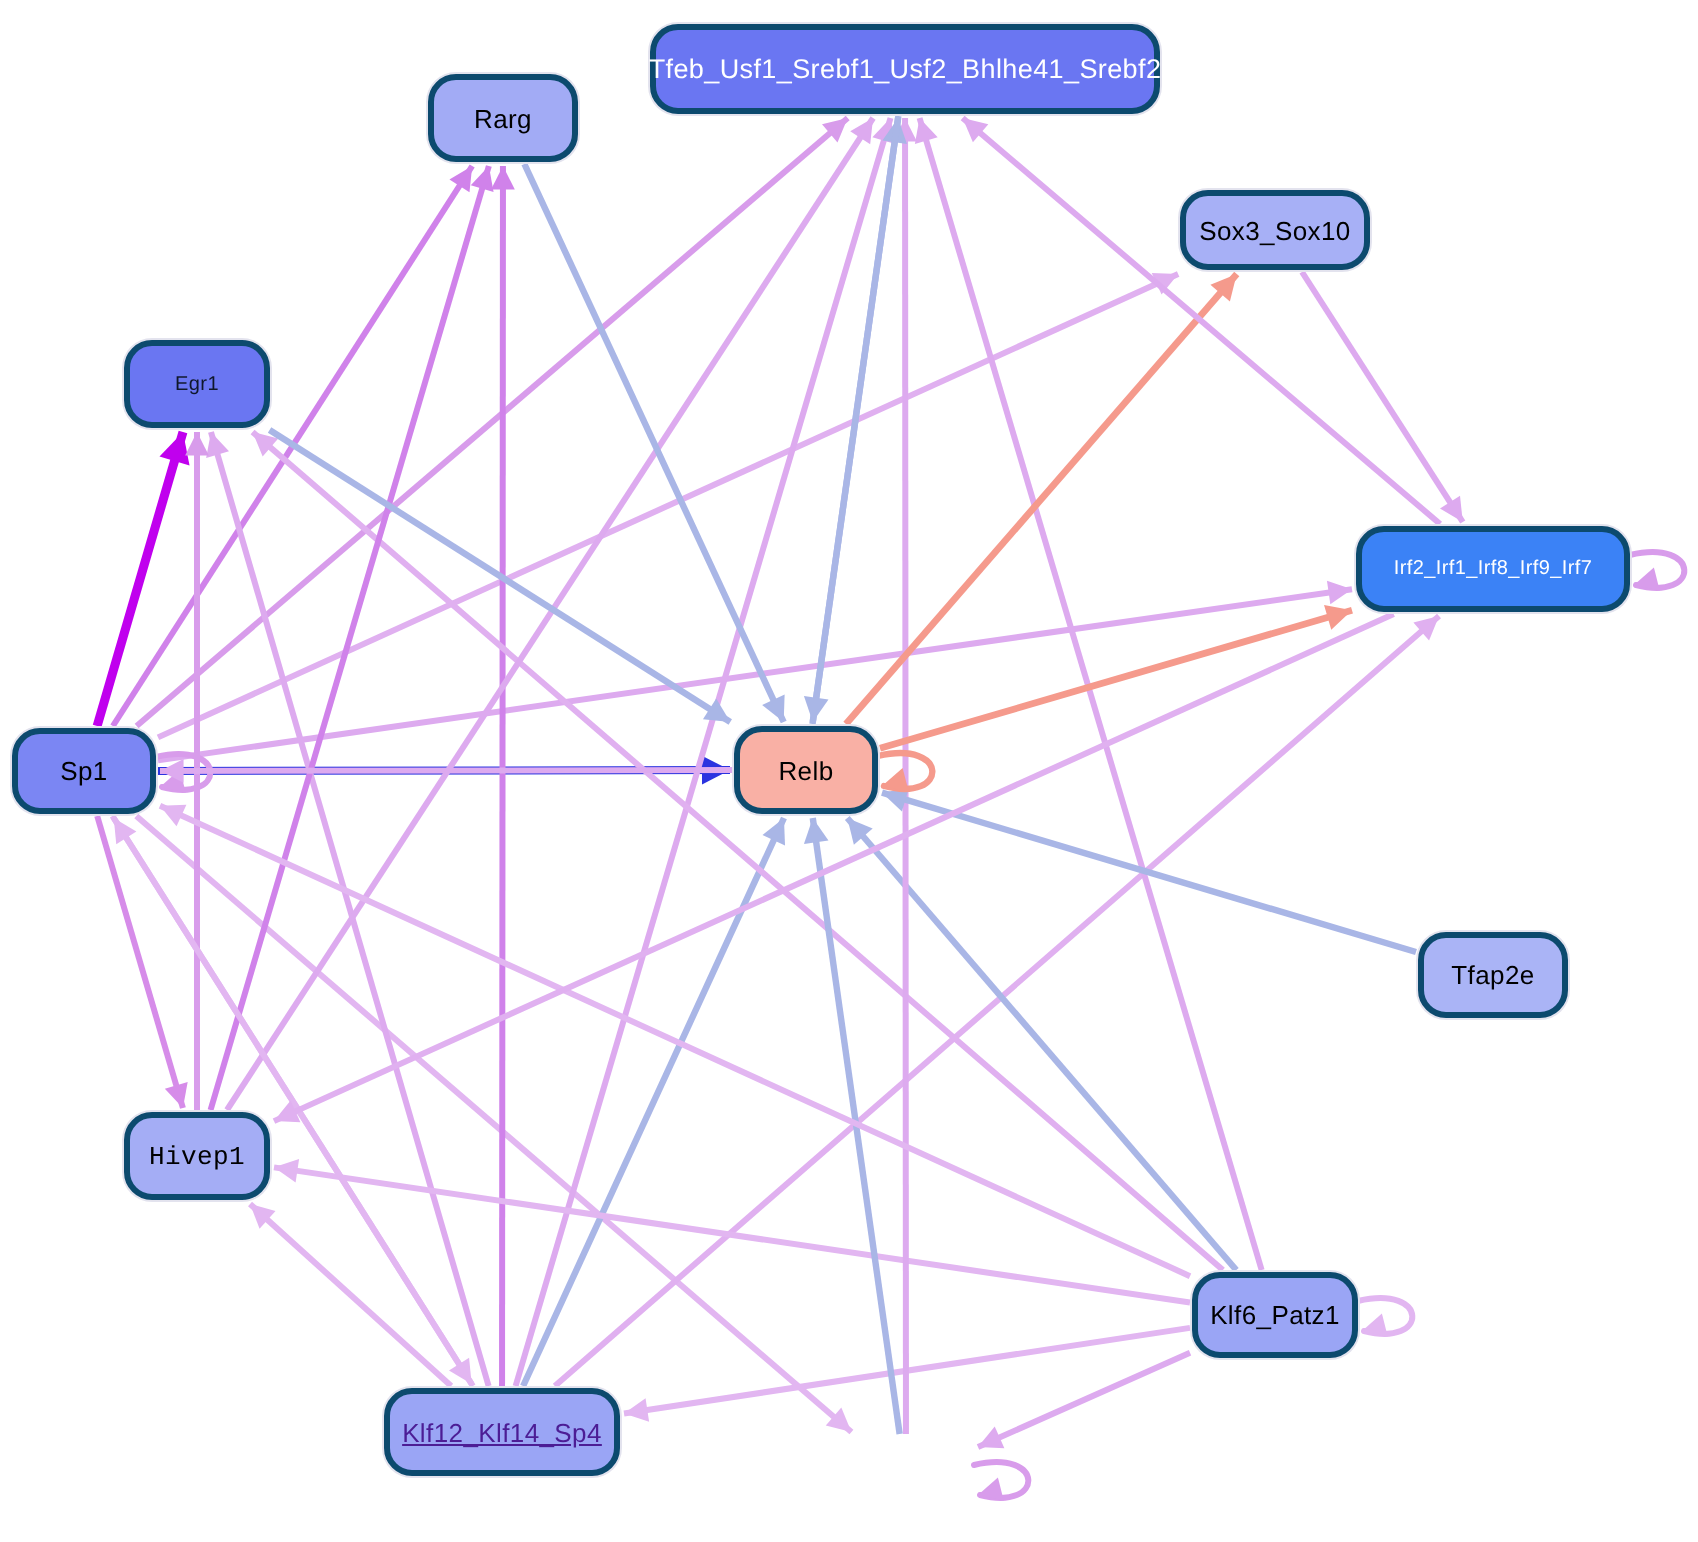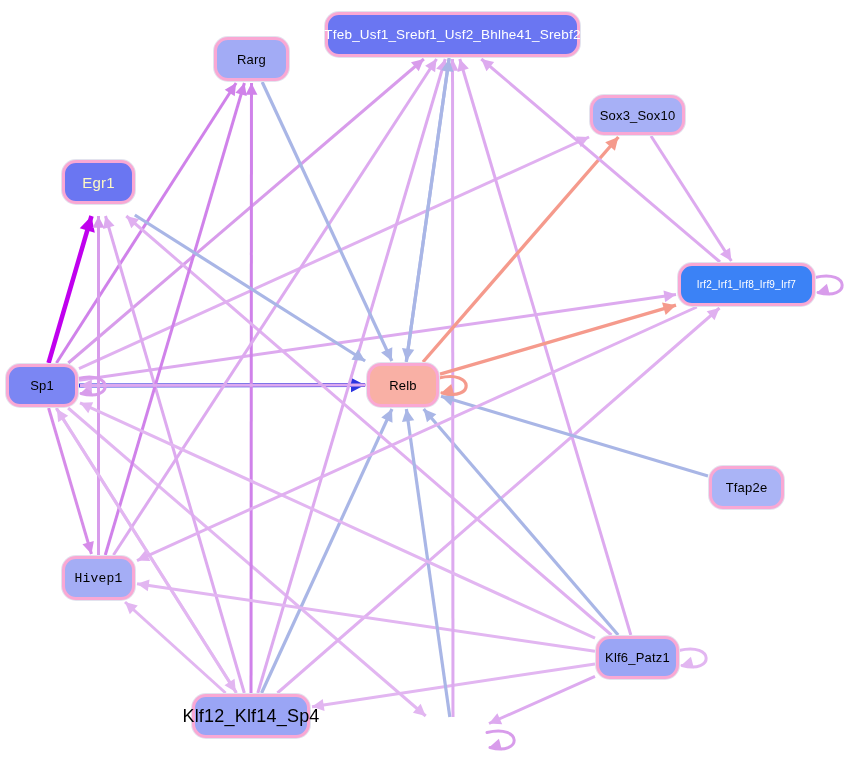--- a/index.html
+++ b/index.html
@@ -26,21 +26,21 @@
     position: absolute;
     left: 0;
     top: 0;
     width: 849px;
     height: 771px;
   }
   .node {
     position: absolute;
     box-sizing: border-box;
     border-radius: 14px;
-    border: 3px solid #f9a8d4;
+    border: 3px solid #0c4a6e;
     box-shadow: 0 0 0 1px #e3e3ee;
     display: flex;
     align-items: center;
     justify-content: center;
     font-size: 13px;
     letter-spacing: 0.2px;
     white-space: nowrap;
     user-select: none;
   }
   .node-label {
@@ -232,38 +232,38 @@
   <div id="node-layer">
       <div class="node" style="left: 325px; top: 12px; width: 255px; height: 45px; background: rgb(106, 118, 242); color: rgb(255, 255, 255); font-size: 13.5px;">
         <span class="node-label">Tfeb_Usf1_Srebf1_Usf2_Bhlhe41_Srebf2</span>
       </div>
       <div class="node" style="left: 214px; top: 37px; width: 75px; height: 44px; background: rgb(162, 171, 245); color: rgb(0, 0, 0); font-size: 13px;">
         <span class="node-label">Rarg</span>
       </div>
       <div class="node" style="left: 590px; top: 95px; width: 95px; height: 40px; background: rgb(167, 176, 246); color: rgb(0, 0, 0); font-size: 13px;">
         <span class="node-label">Sox3_Sox10</span>
       </div>
-      <div class="node" style="left: 62px; top: 160px; width: 73px; height: 44px; background: rgb(106, 118, 242); color: #fef9c3; font-size: 15px;">
+      <div class="node" style="left: 62px; top: 170px; width: 73px; height: 44px; background: rgb(106, 118, 242); color: #0f172a; font-size: 10px;">
         <span class="node-label">Egr1</span>
       </div>
       <div class="node" style="left: 678px; top: 263px; width: 137px; height: 43px; background: #3b82f6; color: rgb(255, 255, 255); font-size: 10px;">
         <span class="node-label">Irf2_Irf1_Irf8_Irf9_Irf7</span>
       </div>
       <div class="node" style="left: 6px; top: 364px; width: 72px; height: 43px; background: rgb(123, 134, 243); color: rgb(0, 0, 0); font-size: 13px;">
         <span class="node-label">Sp1</span>
       </div>
       <div class="node" style="left: 367px; top: 363px; width: 72px; height: 44px; background: rgb(249, 176, 165); color: rgb(0, 0, 0); font-size: 13px;">
         <span class="node-label">Relb</span>
       </div>
       <div class="node" style="left: 709px; top: 466px; width: 75px; height: 43px; background: rgb(170, 180, 246); color: rgb(0, 0, 0); font-size: 13px;">
         <span class="node-label">Tfap2e</span>
       </div>
       <div class="node" style="left: 62px; top: 556px; width: 73px; height: 44px; background: rgb(164, 173, 245); color: rgb(0, 0, 0); font-size: 13px; font-family: Liberation Mono, monospace;">
         <span class="node-label">Hivep1</span>
       </div>
       <div class="node" style="left: 596px; top: 636px; width: 83px; height: 43px; background: rgb(154, 165, 245); color: rgb(0, 0, 0); font-size: 13px; text-align: right;">
         <span class="node-label">Klf6_Patz1</span>
       </div>
-      <div class="node" style="left: 192px; top: 694px; width: 118px; height: 44px; background: rgb(154, 165, 245); color: #000000; font-size: 18px;">
+      <div class="node" style="left: 192px; top: 694px; width: 118px; height: 44px; background: rgb(154, 165, 245); color: #4c1d95; font-size: 13px; text-decoration: underline;">
         <span class="node-label">Klf12_Klf14_Sp4</span>
       </div>
     </div>
 </div>
 
 </body></html>

